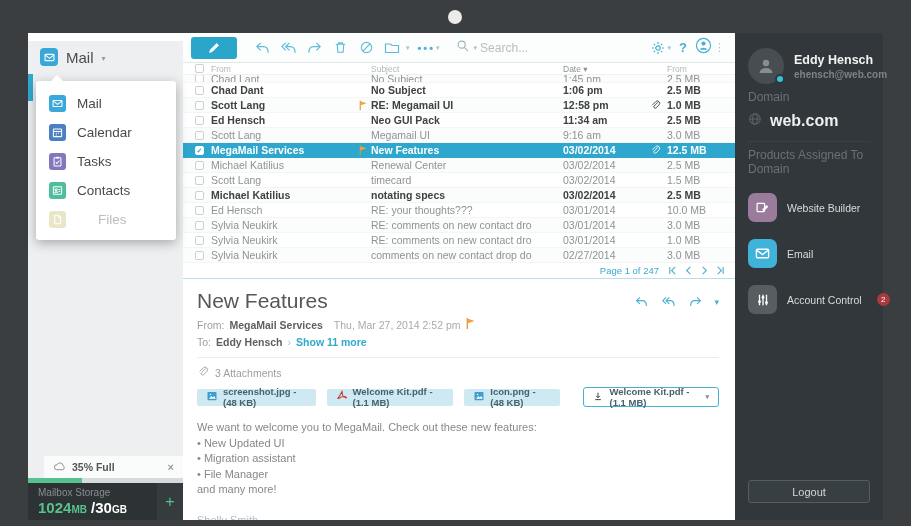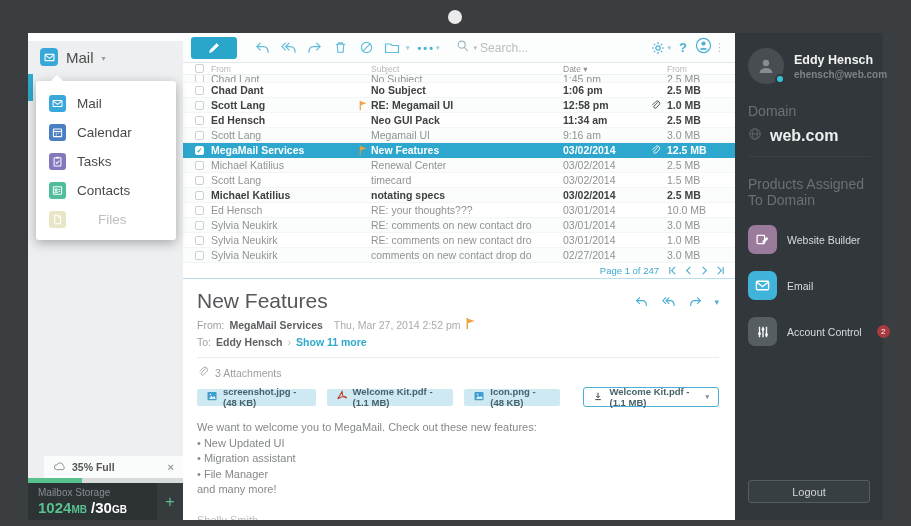--- a/index.html
+++ b/index.html
@@ -110,21 +110,21 @@
 
   
   .right-panel { width:148px; flex:none; background:#31373a; position:relative; padding:15px 13px 0; }
   .user-row { display:flex; gap:10px; align-items:center; }
   .avatar { width:36px; height:36px; border-radius:50%; background:#474d50; display:grid; place-items:center;
             position:relative; flex:none; }
   .status-dot { position:absolute; right:-1px; bottom:0; width:10px; height:10px; border-radius:50%;
                 background:#35c3dc; border:2px solid #31373a; }
   .user-name { font-size:12.5px; font-weight:bold; color:#f2f3f3; white-space:nowrap; }
   .user-email { font-size:10px; color:#7d8386; margin-top:2px;font-weight:bold; }
-  .section-label { font-size:14px; color:#6b7174; margin-top:19px; }
+  .section-label { font-size:12px; color:#6b7174; margin-top:6px; }
   .domain-row { display:flex; gap:8px; align-items:center; margin-top:8px; padding-bottom:11px;
                 border-bottom:1px solid #3a4144; }
   .domain-name { font-size:16px; font-weight:bold; color:#eef0f0; }
   .product { display:flex; gap:10px; align-items:center; margin-top:17px; cursor:pointer; }
   .p-icon { width:29px; height:29px; border-radius:7px; display:grid; place-items:center; flex:none; }
   .p-label { font-size:10.5px; color:#d9dcdd; white-space:nowrap; }
   .badge { width:13px; height:13px; border-radius:50%; background:#a93a3f; color:#fff; font-size:8px;
            display:grid; place-items:center; margin-left:5px; flex:none; }
   .badge:empty { display:none; }
   .logout-btn { position:absolute; left:13px; right:13px; bottom:17px; height:23px; background:#383f42;

